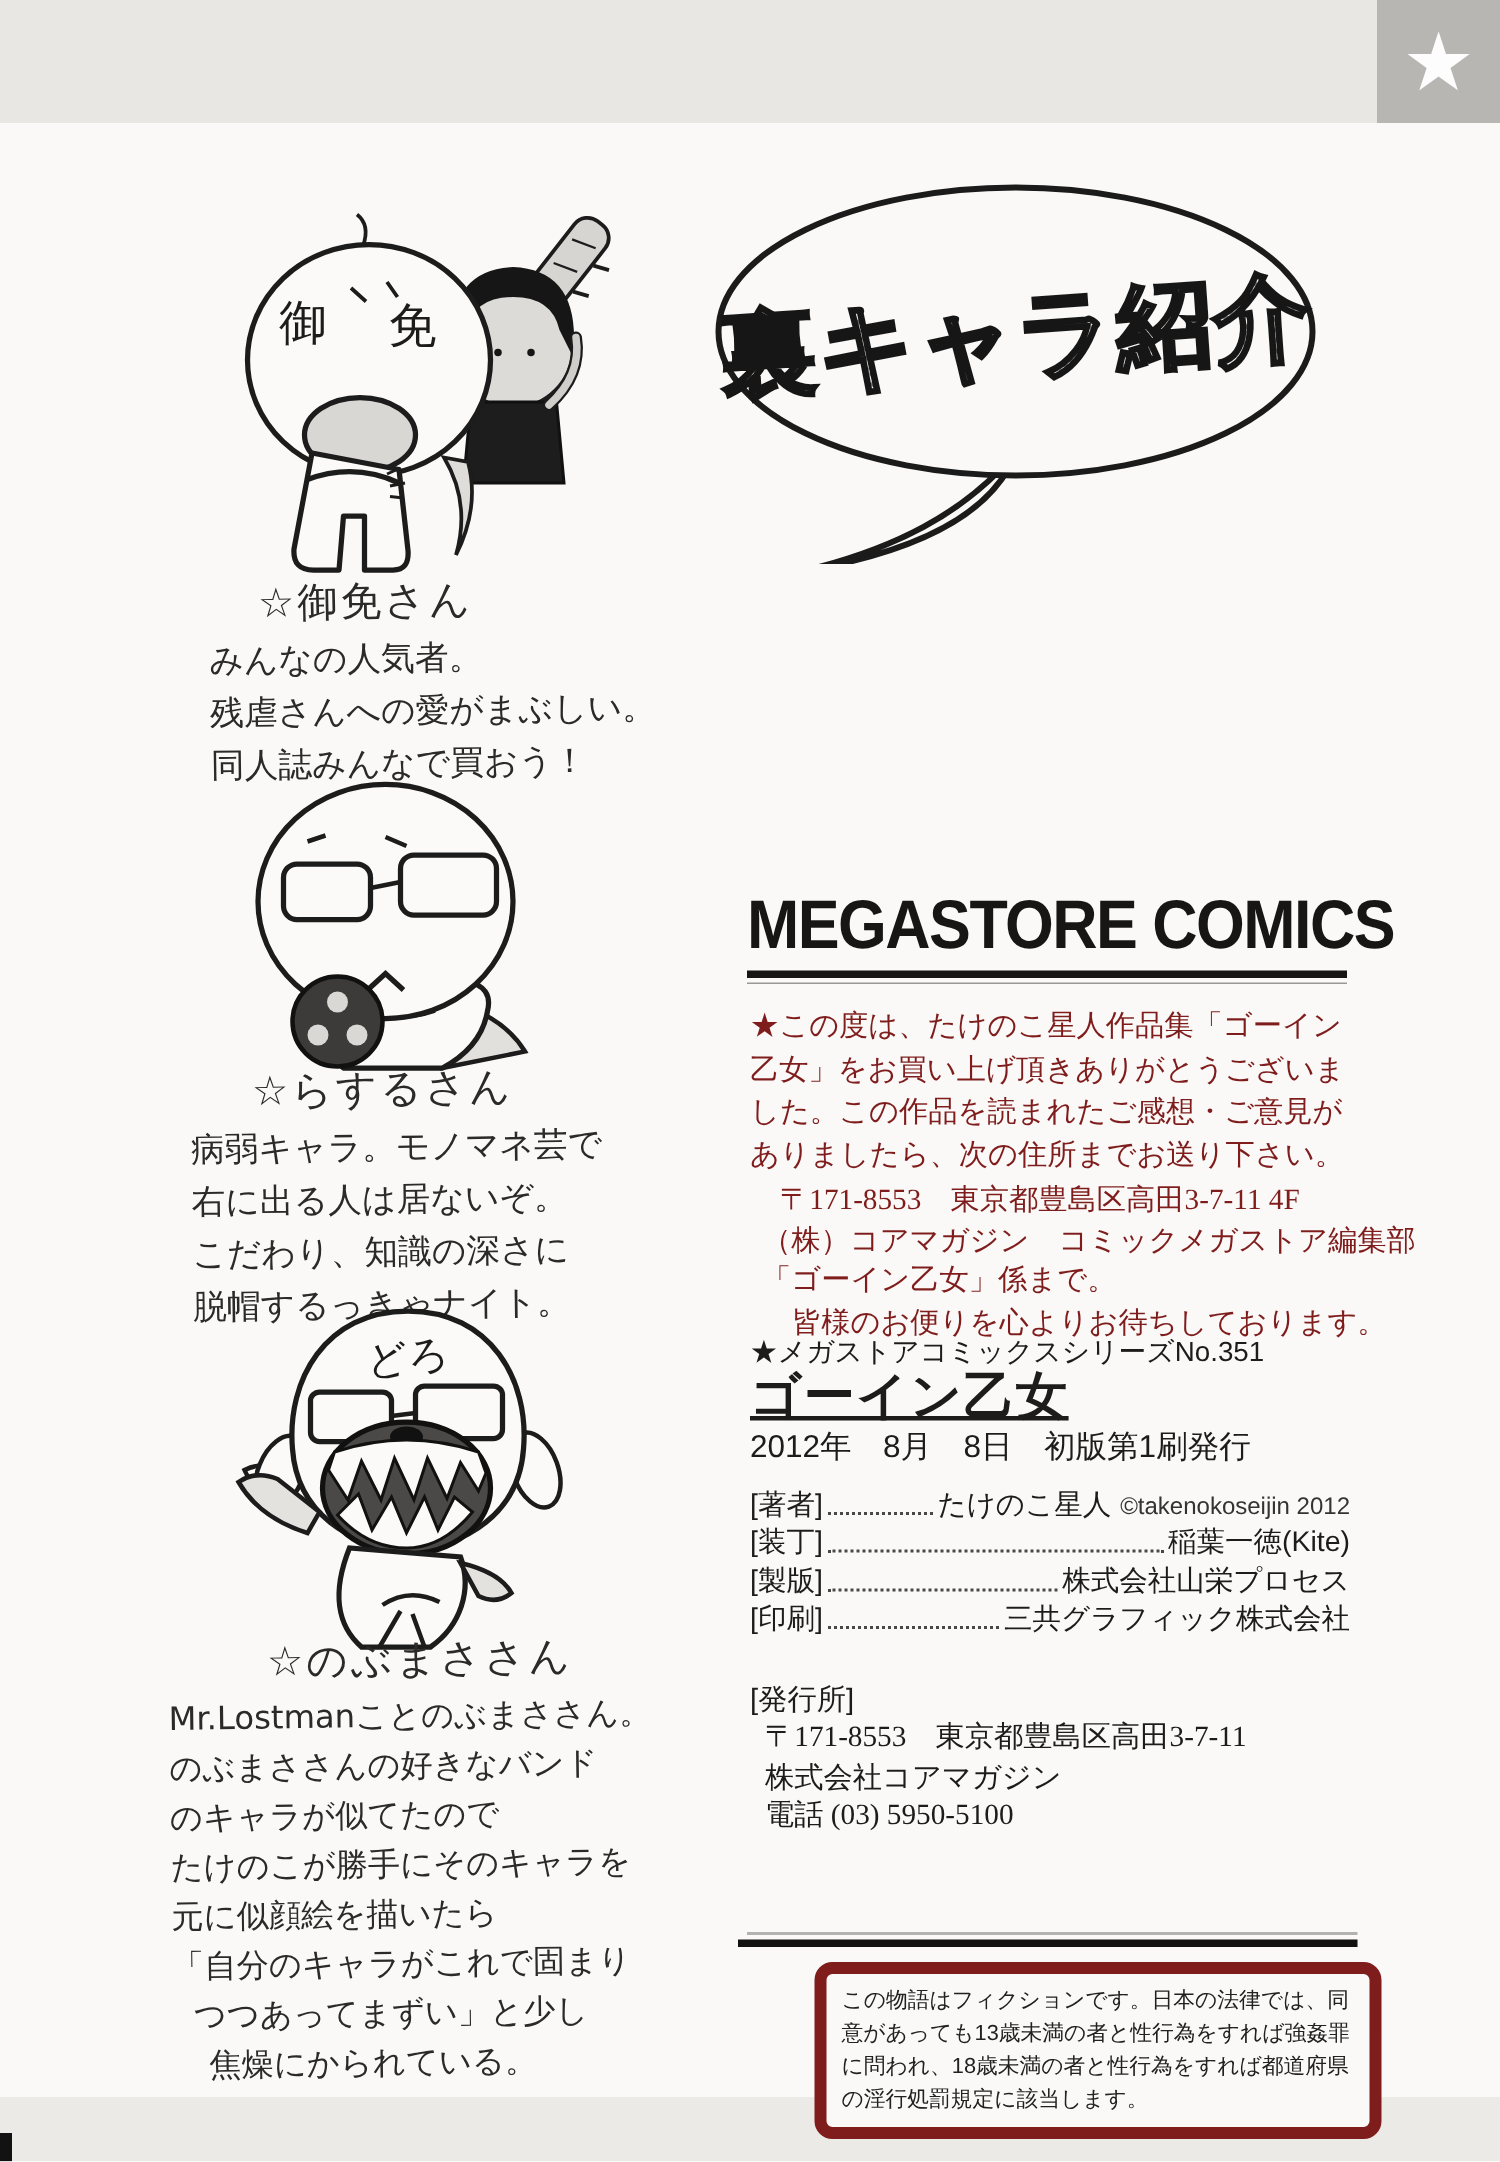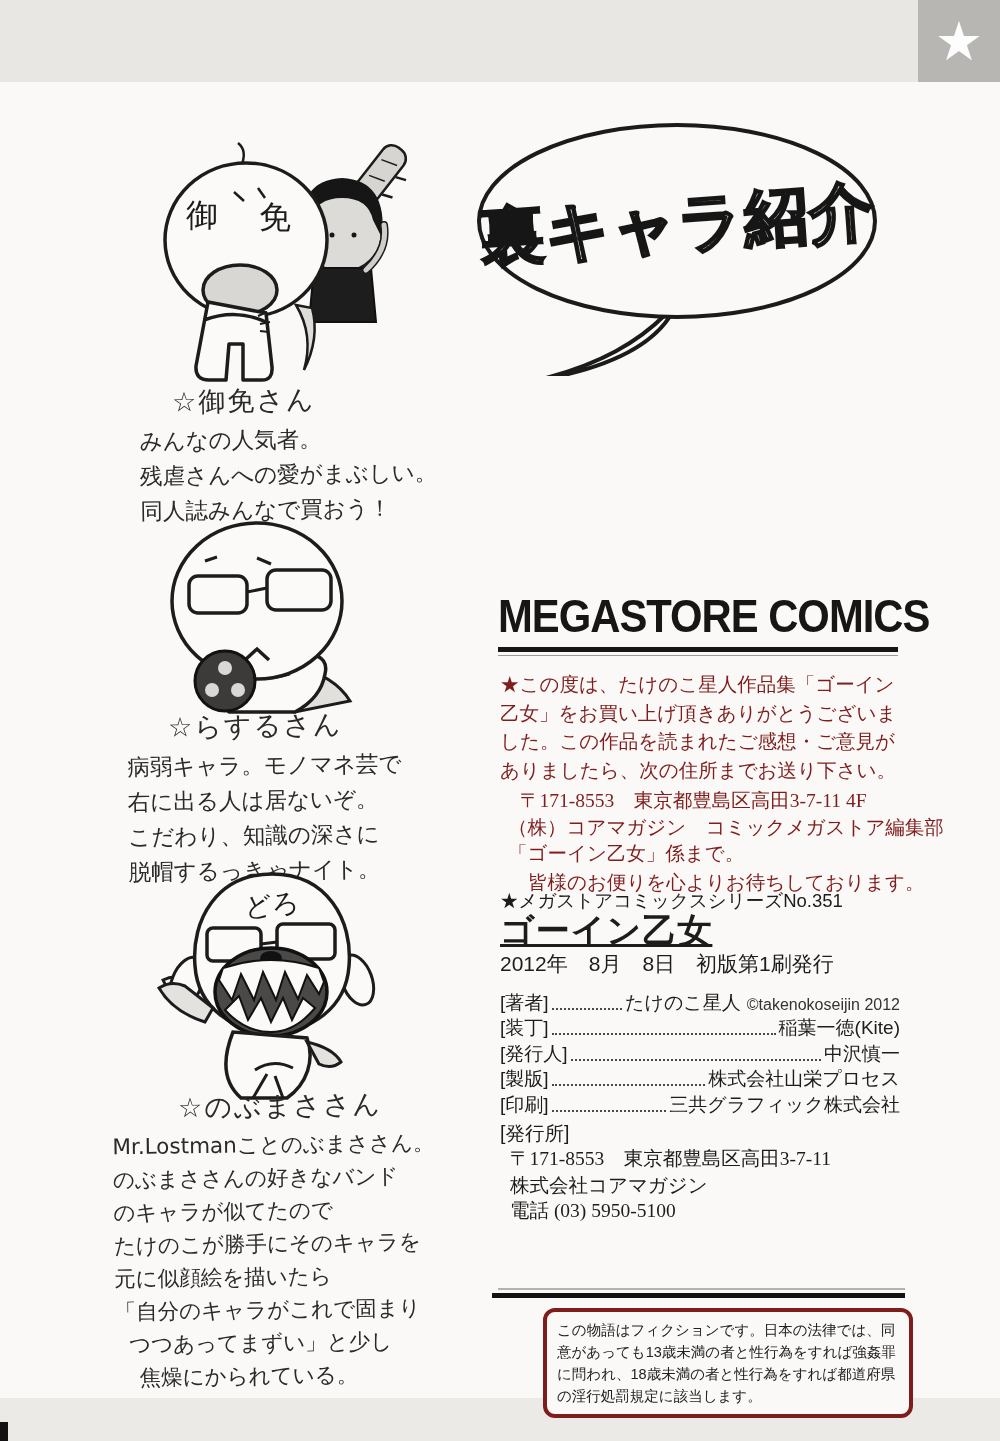--- a/index.html
+++ b/index.html
@@ -42,21 +42,21 @@
 
   .publisher { position:absolute; left:500px; top:1120px; font-size:19.5px; line-height:26px; }
   .publisher .lines { padding-left:10px; }
   .warning { position:absolute; left:500px; top:1222px; width:402px; font-size:20px; line-height:30px; }
 
   .sep-thin { position:absolute; left:498px; top:1288px; width:407px; height:2px; background:#b4b2ae; }
   .sep-thick { position:absolute; left:492px; top:1293px; width:413px; height:5px; background:#121210; }
 
   .disclaimer {
     position:absolute; left:543px; top:1308px; width:342px;
-    border:4px solid #7f1d1d; border-radius:12px; padding:7px 10px;
+    border:8px solid #7f1d1d; border-radius:12px; padding:7px 10px;
     font-size:14.5px; line-height:22px; color:#22211f; background:#faf9f7;
   }
 
   svg text { font-family:"Liberation Sans","DejaVu Sans",sans-serif; }
 </style>
 </head>
 <body>
 
 <div class="page">
 
@@ -205,25 +205,20 @@
       <span class="credit-leader"></span>
       <span>たけのこ星人</span>
       <span class="credit-note">©takenokoseijin 2012</span>
     </div>
     <div class="credit-row">
       <span>[装丁]</span>
       <span class="credit-leader"></span>
       <span>稲葉一徳(Kite)</span>
     </div>
     <div class="credit-row">
-      <span>[発行人]</span>
-      <span class="credit-leader"></span>
-      <span>中沢慎一</span>
-    </div>
-    <div class="credit-row">
       <span>[製版]</span>
       <span class="credit-leader"></span>
       <span>株式会社山栄プロセス</span>
     </div>
     <div class="credit-row">
       <span>[印刷]</span>
       <span class="credit-leader"></span>
       <span>三共グラフィック株式会社</span>
     </div>
   </div>

